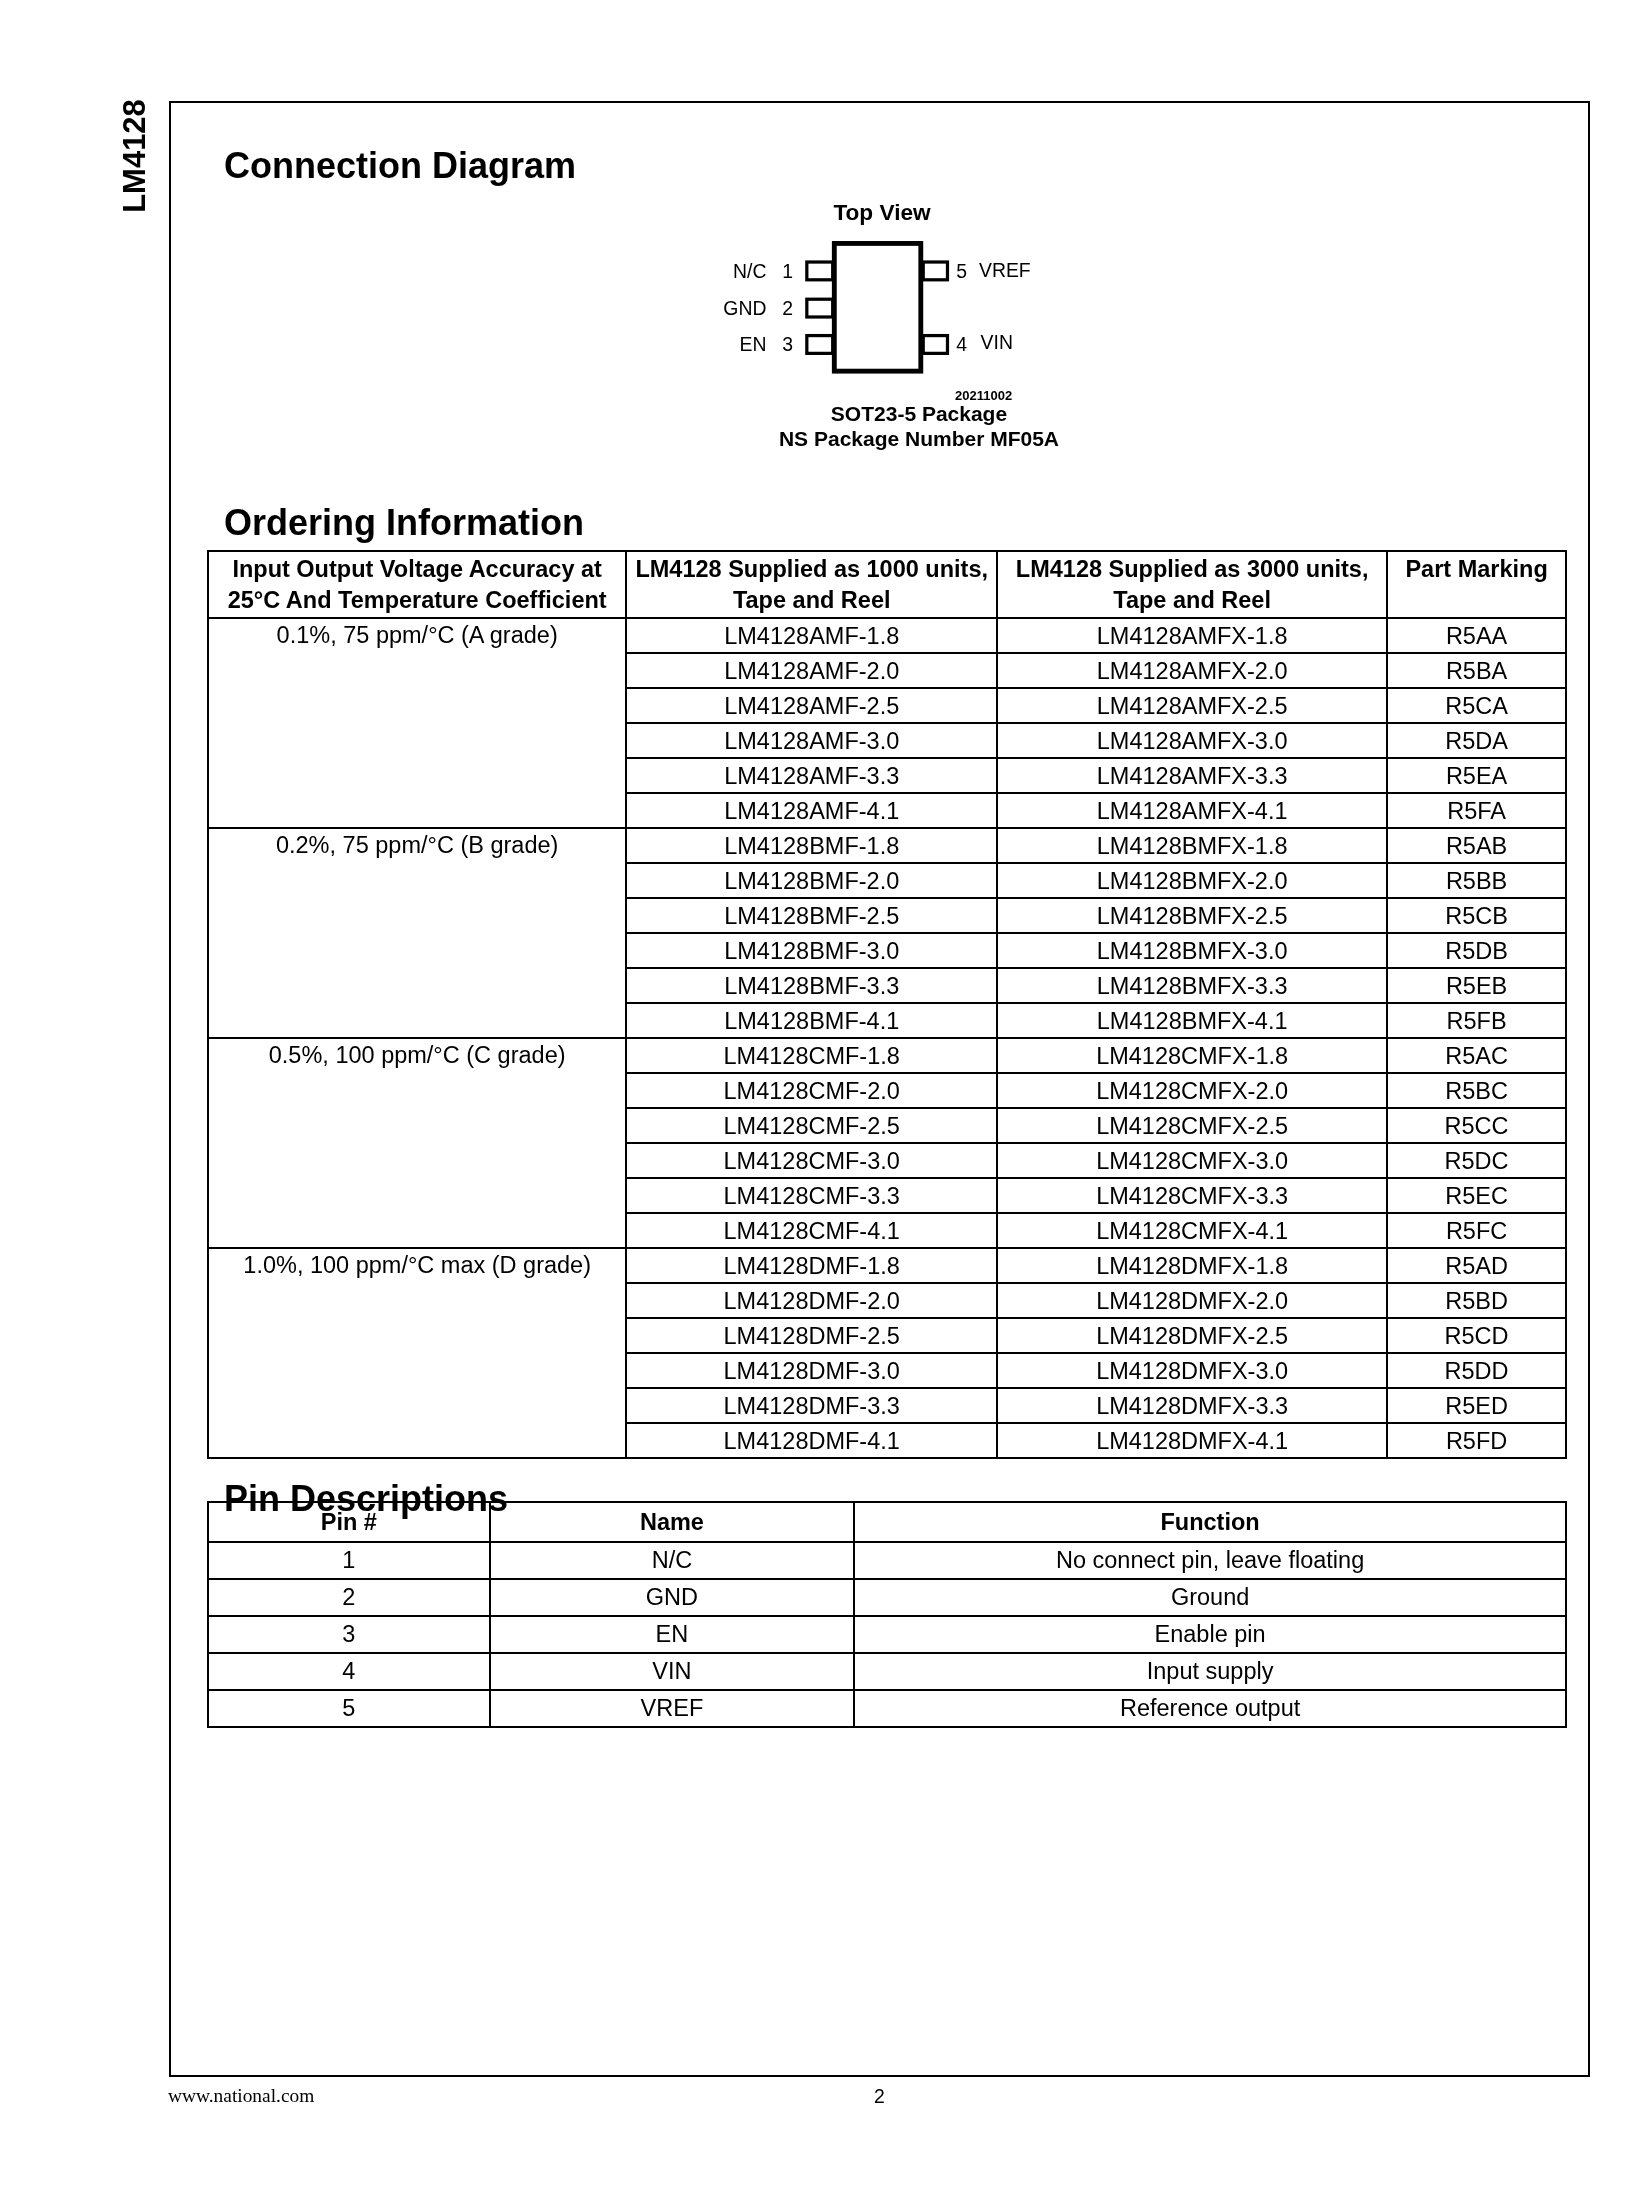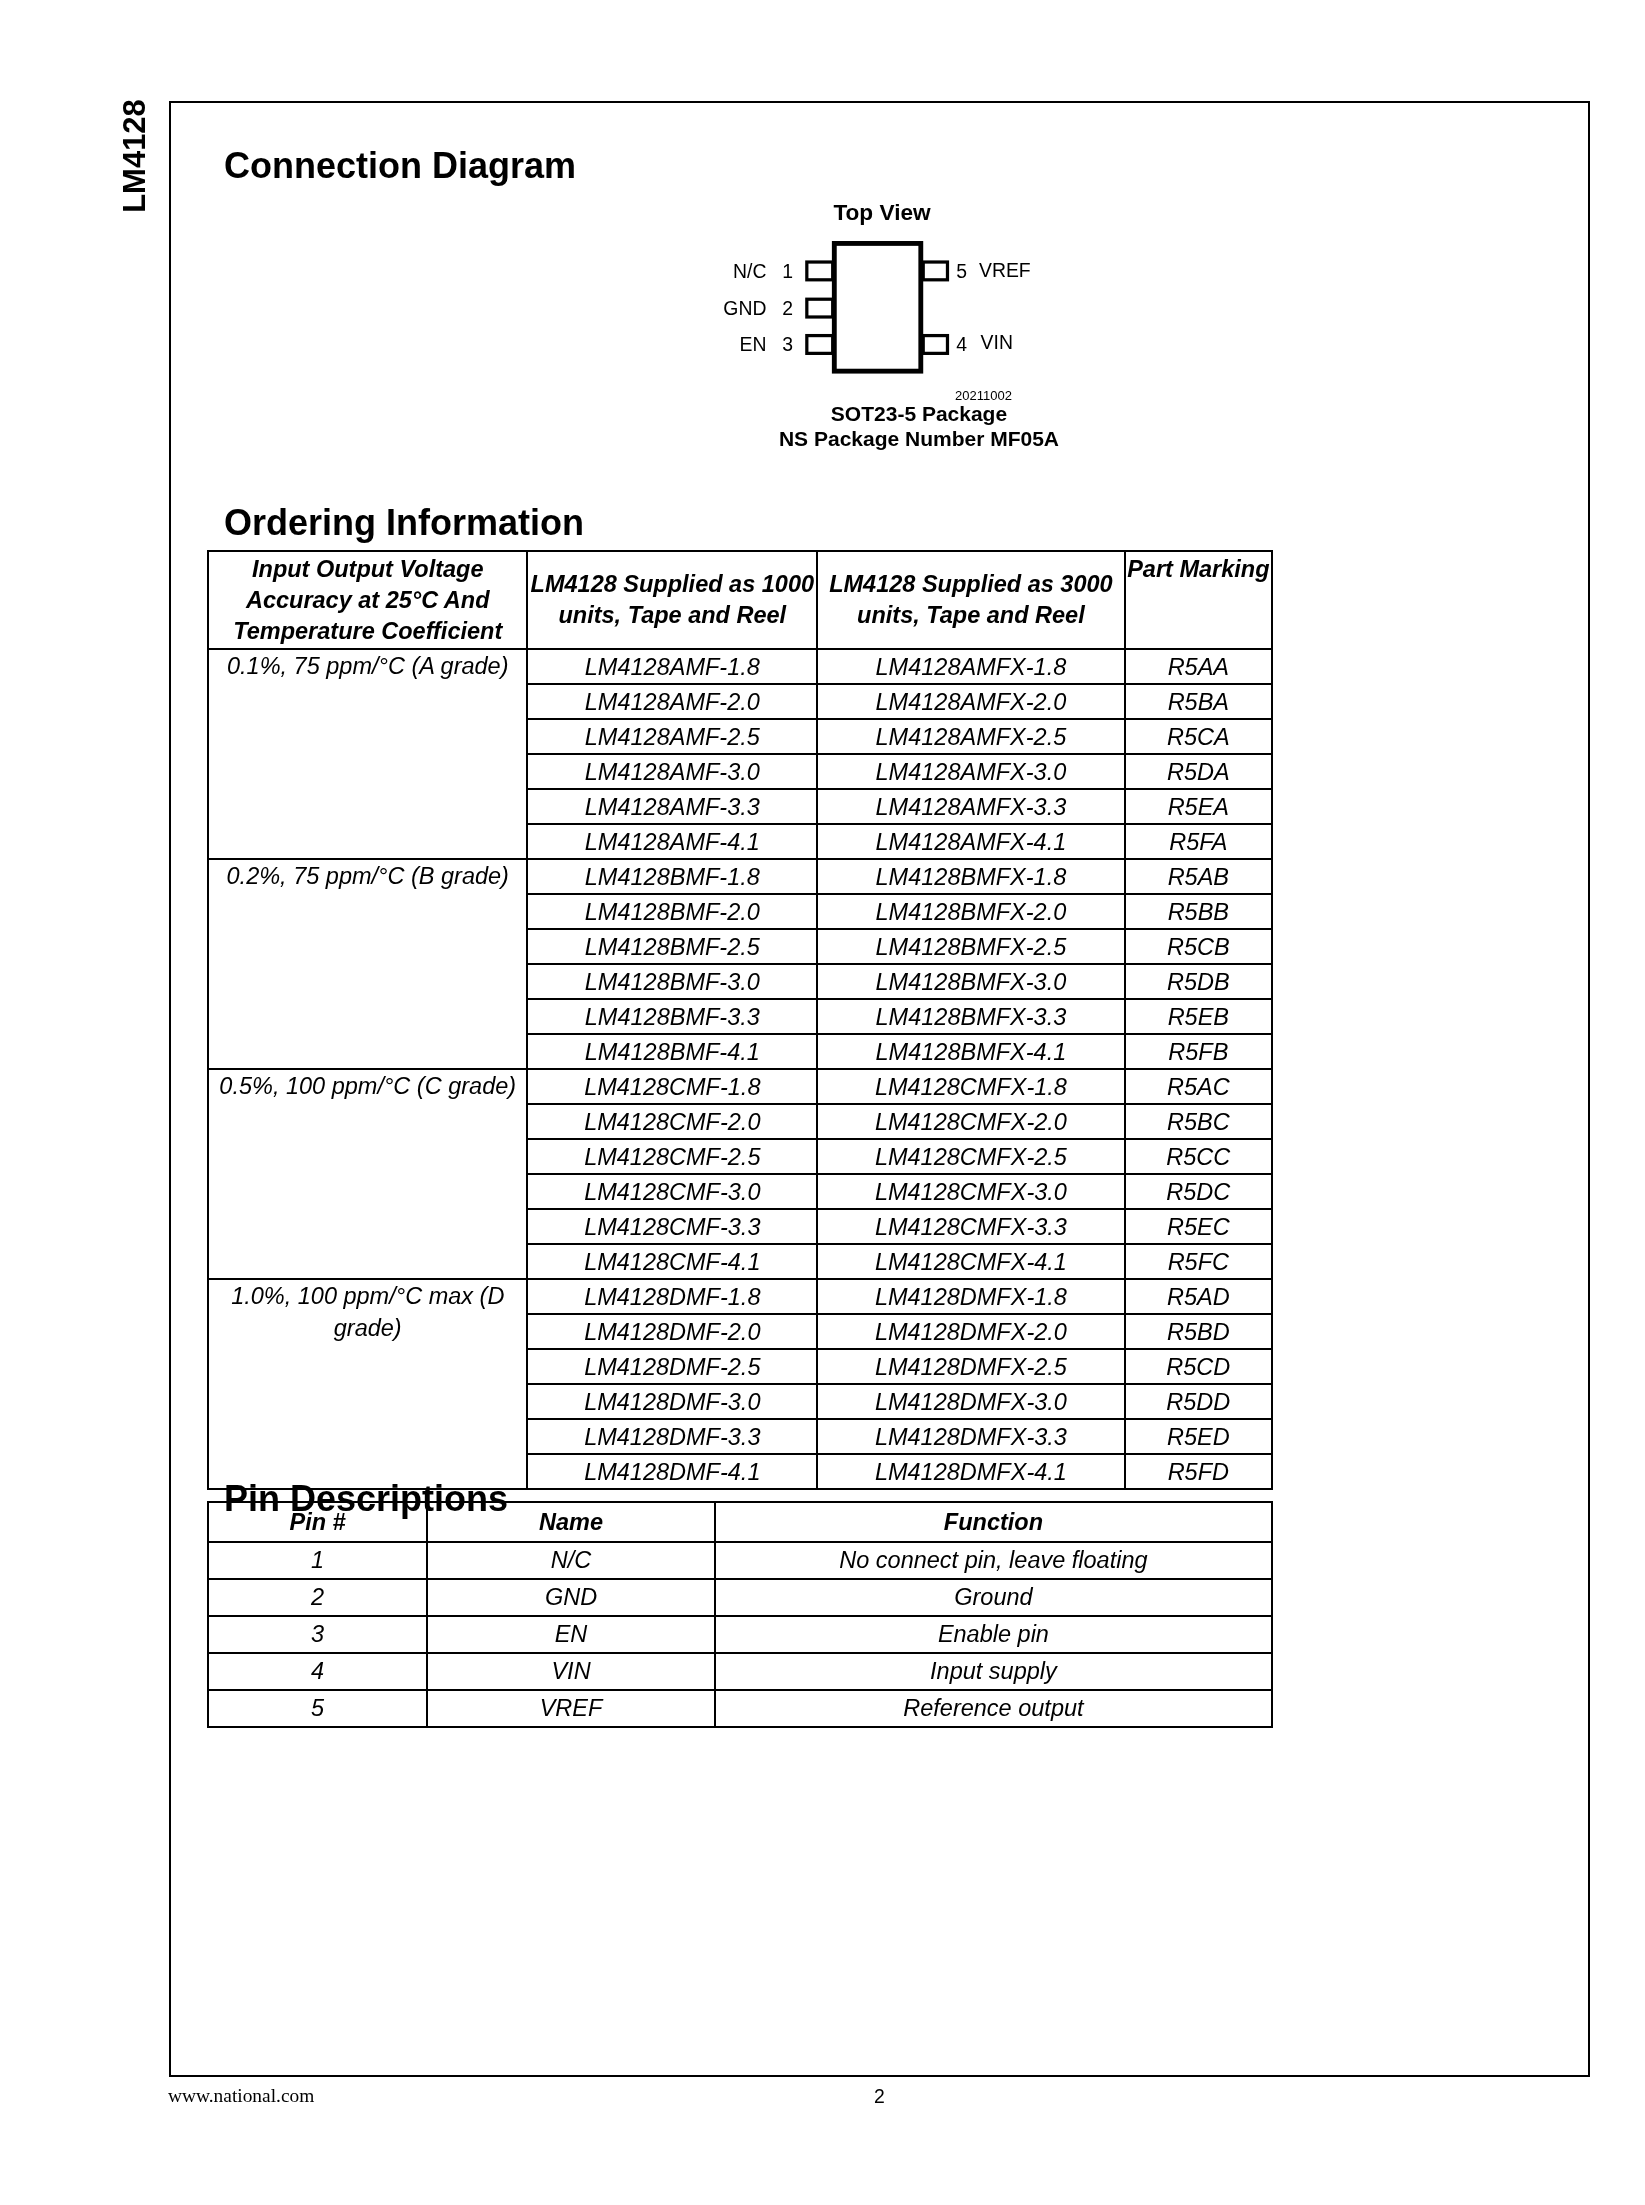--- a/index.html
+++ b/index.html
@@ -7,22 +7,22 @@
          font-family:"Liberation Sans", sans-serif; }
   .side-title { position:absolute; left:115px; top:99px; width:40px; height:113px; }
   .side-title span { position:absolute; left:50%; top:50%; transform:translate(-50%,-50%) rotate(-90deg);
          font-weight:bold; font-size:31px; white-space:nowrap; }
   .frame { position:absolute; left:169px; top:101px; width:1421px; height:1976px;
            border:2.4px solid #000; box-sizing:border-box; }
   h2 { position:absolute; margin:16px; font-size:36px; font-weight:bold; left:208px; }
   .diagram { position:absolute; left:688px; top:194px; width:388px; height:267px; }
   .diagram svg { width:100%; height:100%; }
   .pkg-cap { position:absolute; left:725px; width:388px; text-align:center; font-weight:bold; font-size:21px; }
-  .fig-no { position:absolute; left:955px; top:388px; font-size:13px; }
-  table { position:absolute; border-collapse:collapse; left:207px; width:1066px;font-style:italic; }
+  .fig-no { position:absolute; left:955px; top:388px; font-size:13px;font-weight:bold; }
+  table { position:absolute; border-collapse:collapse; left:207px; width:1360px; }
   td, th { border:2.4px solid #000; text-align:center; font-size:23.5px; padding:0; }
   th { font-weight:bold; line-height:31px; padding:1.6px 0; }
   .ord td { height:33px; line-height:32px; }
   .ord td.grade { vertical-align:top; }
   .pins td, .pins th { height:35px; line-height:35px; }
   .footer-url { position:absolute; left:168px; top:2085px; font-size:19.4px;font-family:Liberation Serif, serif; }
   .footer-page { position:absolute; left:874px; top:2085px; font-size:19.4px; }
 </style>
 </head>
 <body>

